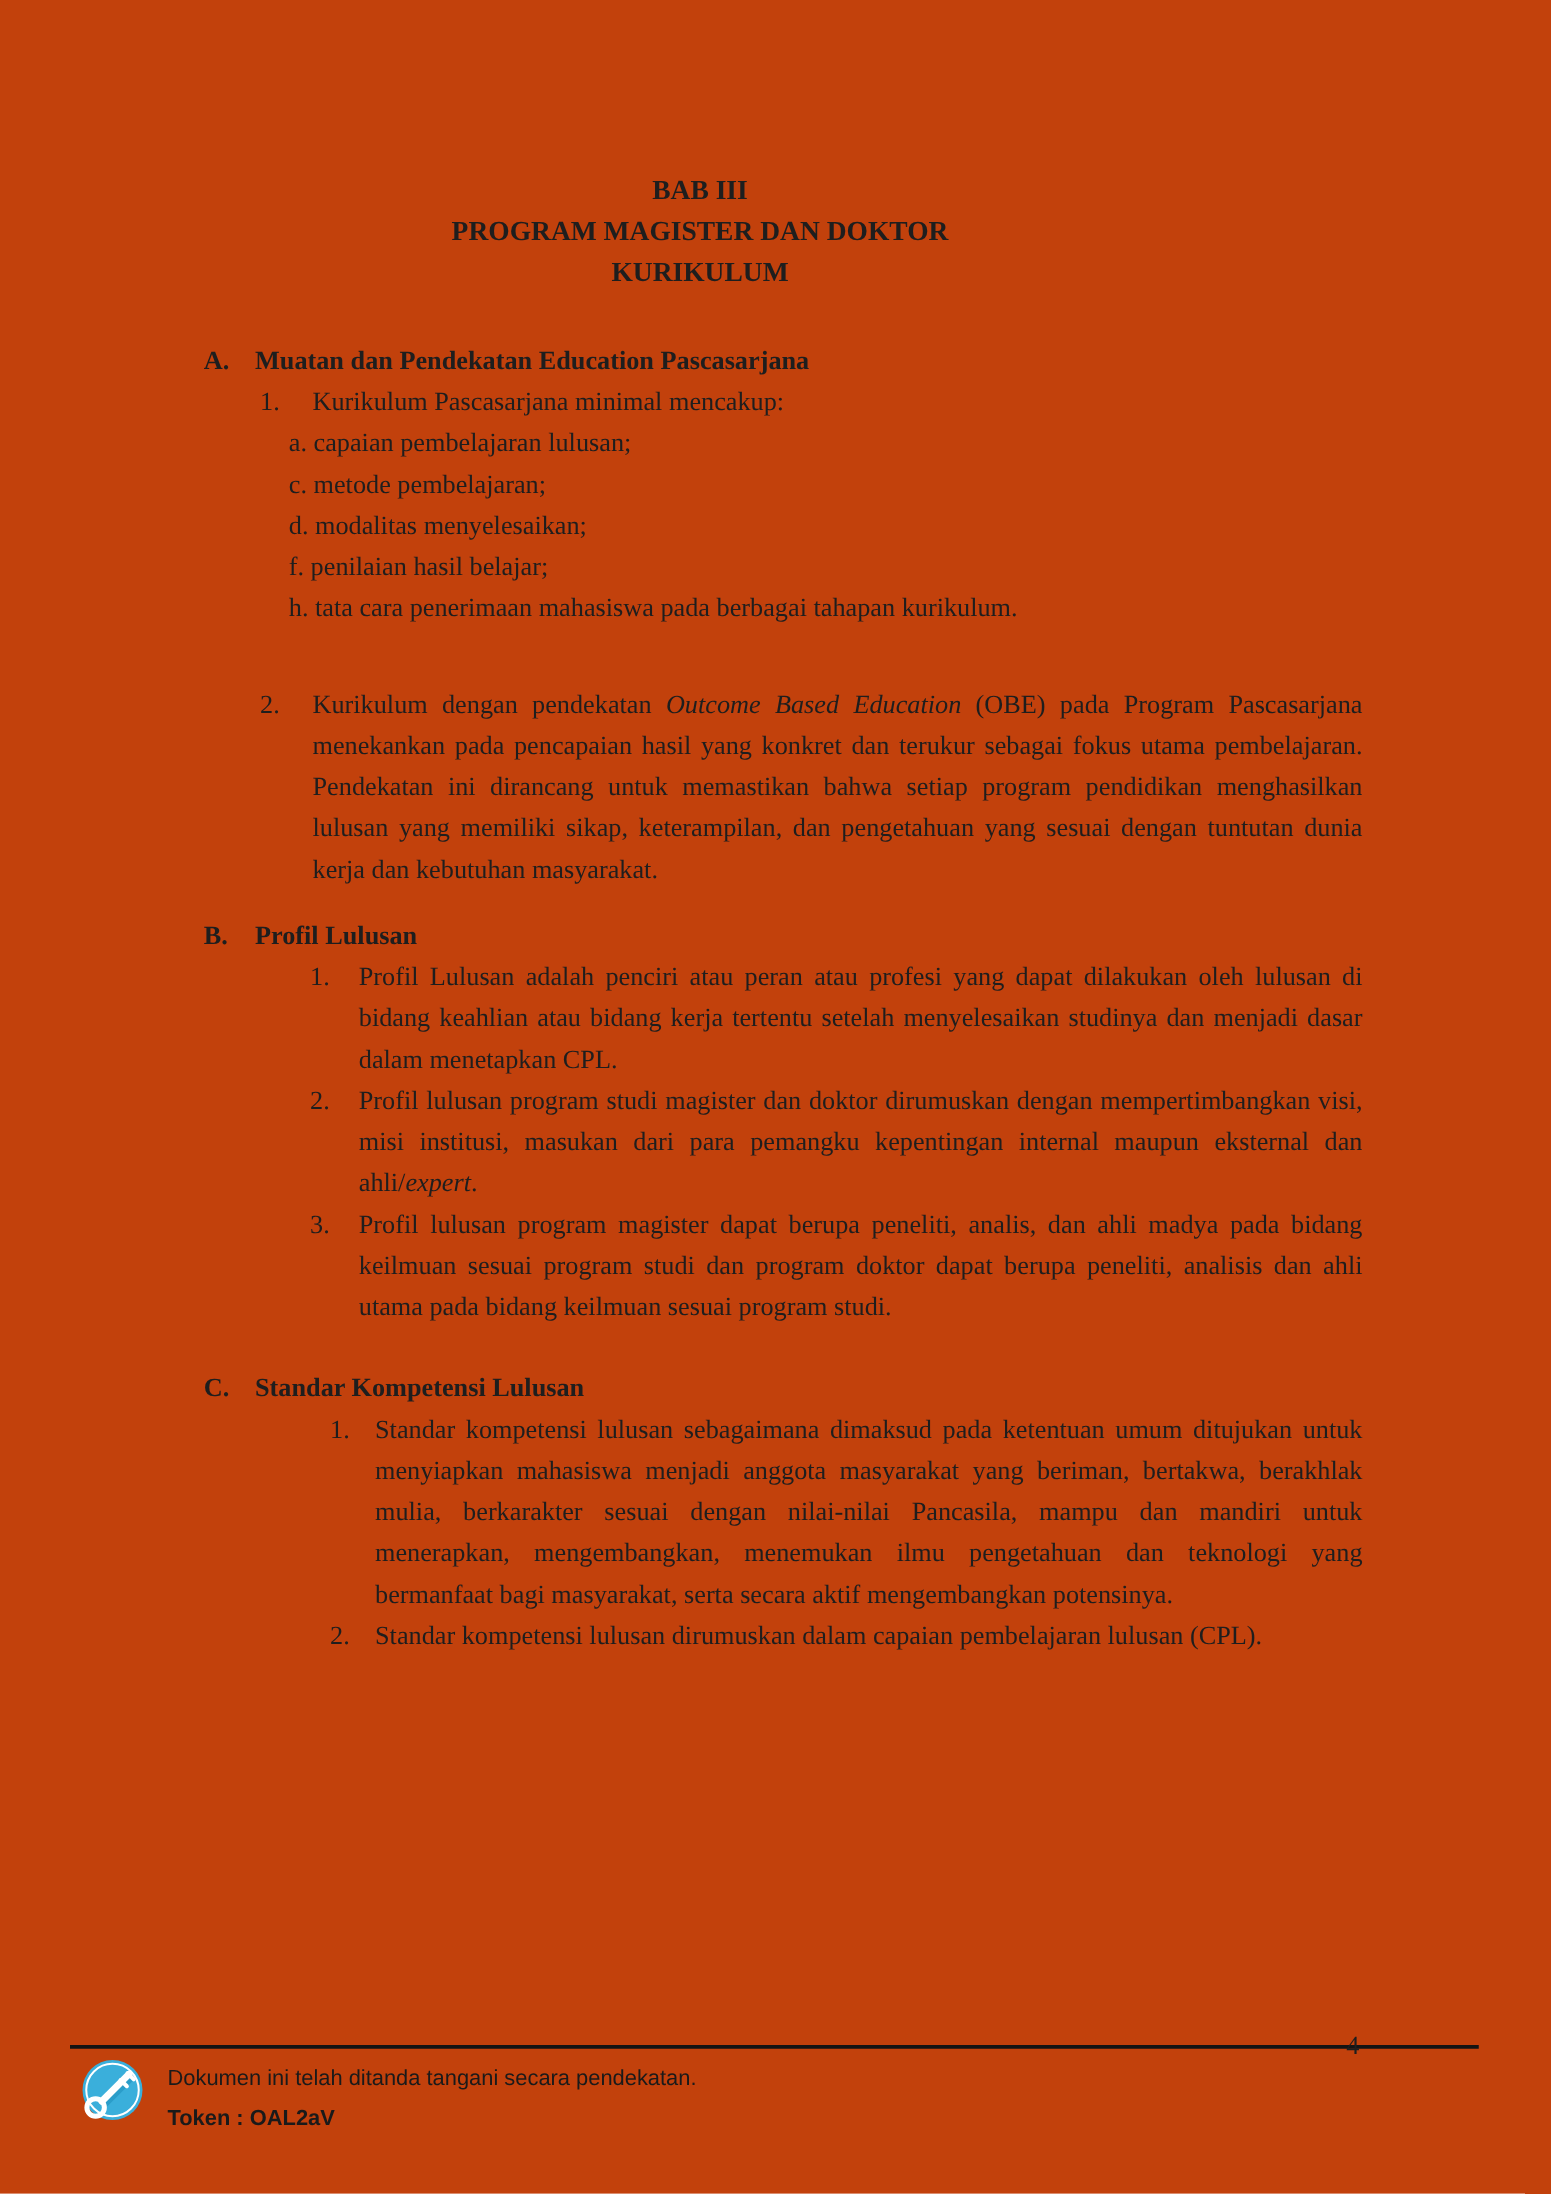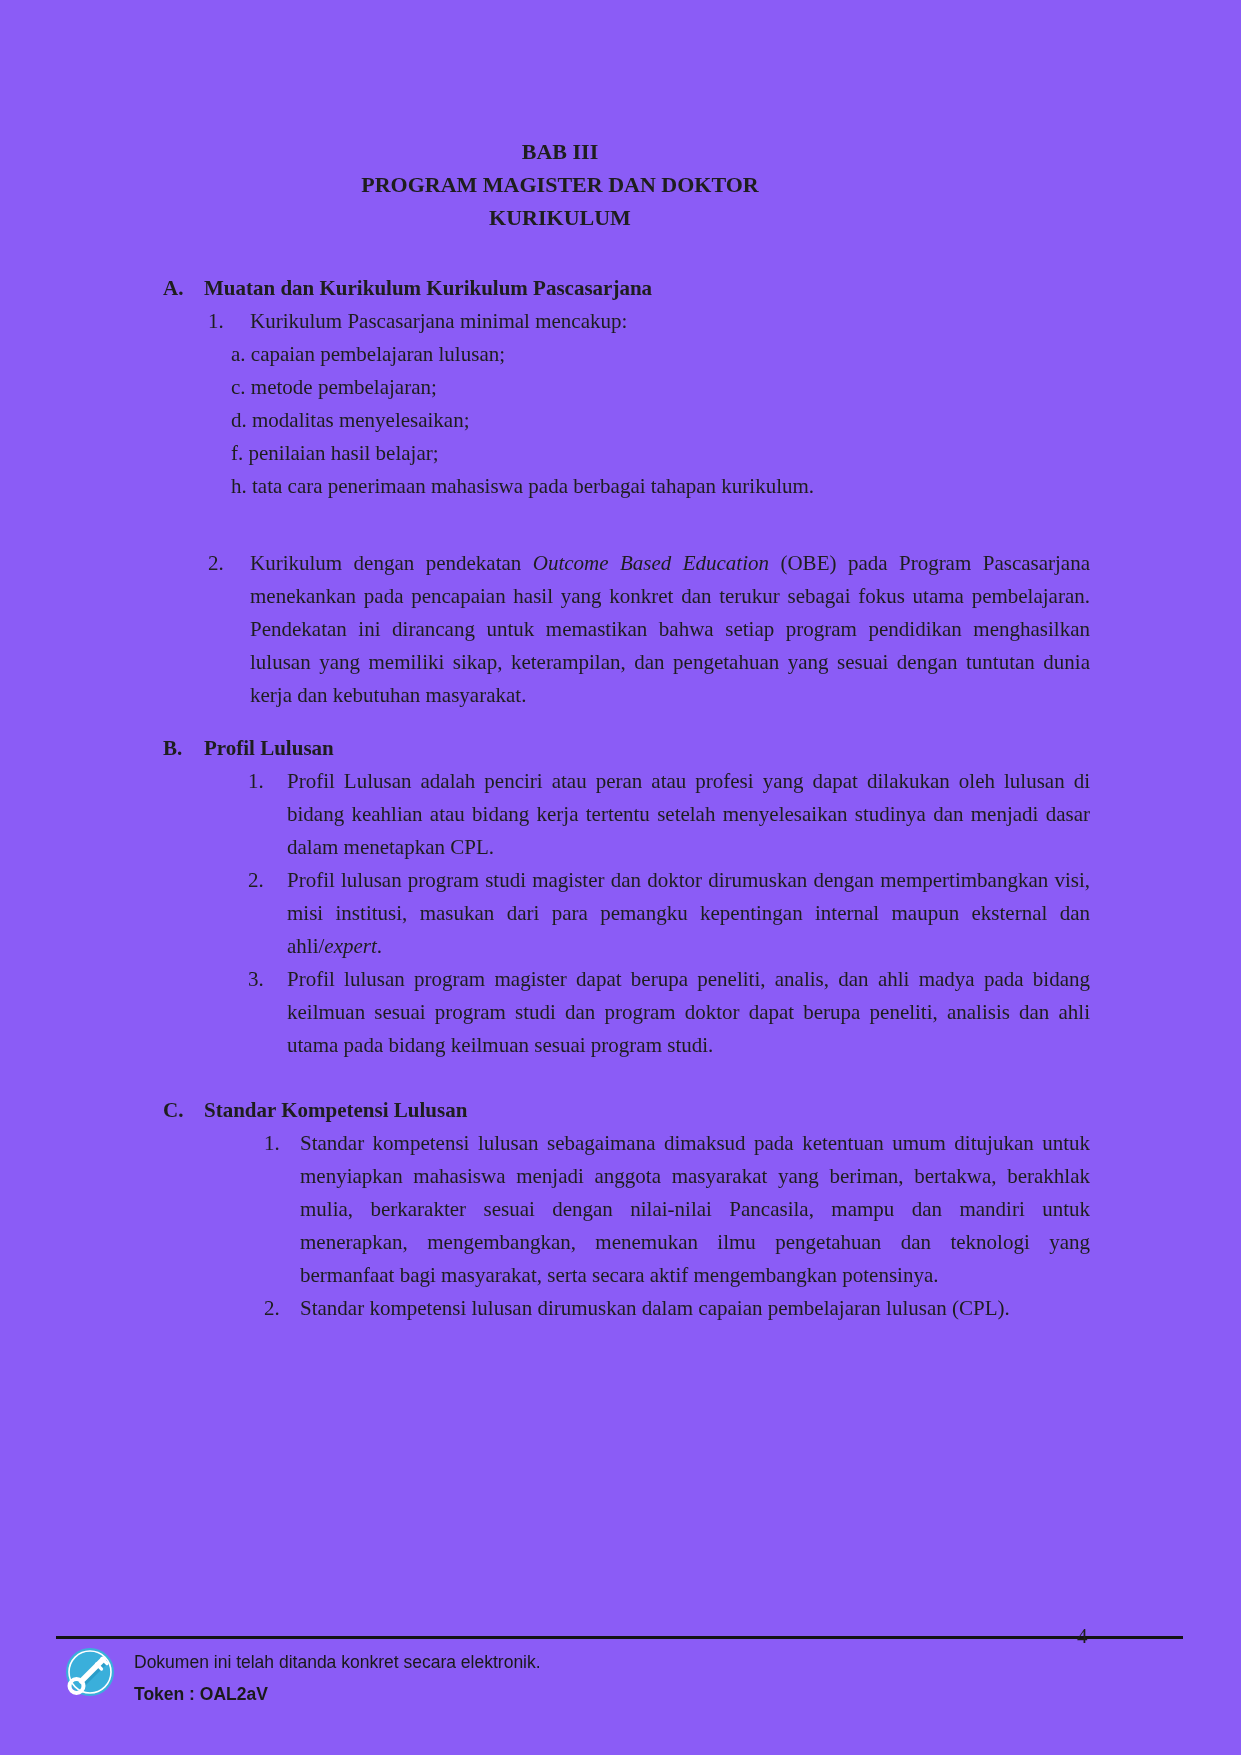--- a/index.html
+++ b/index.html
@@ -1,20 +1,20 @@
 <!DOCTYPE html>
 <html><head>
 <meta charset="utf-8">
 <style>
   html, body { margin: 0; padding: 0; background: #ffffff; }
   .page {
     position: relative;
     width: 1241px;
     height: 1755px;
-    background: #8b5cf6;
+    background: #c2410c;
     color: #1e1e1e;
     overflow: hidden;
     font-family: "Liberation Serif", serif;
   }
   .content {
     position: absolute;
     left: 163px;
     top: 135px;
     width: 927px;
     font-size: 21px;
@@ -87,21 +87,21 @@
   <div class="content">
 
     <div class="title-block">
       <div class="title-line">BAB III</div>
       <div class="title-line">PROGRAM MAGISTER DAN DOKTOR</div>
       <div class="title-line">KURIKULUM</div>
     </div>
 
     <div class="sec-heading sec-a">
       <span class="sec-label">A.</span>
-      <span class="sec-text">Muatan dan Kurikulum Kurikulum Pascasarjana</span>
+      <span class="sec-text">Muatan dan Pendekatan Education Pascasarjana</span>
     </div>
 
     <div class="num-item">
       <span class="num a-num">1.</span>
       <div class="item-body">Kurikulum Pascasarjana minimal mencakup:</div>
     </div>
 
     <div class="sub-list">
       <div class="sub-item">a. capaian pembelajaran lulusan;</div>
       <div class="sub-item">c. metode pembelajaran;</div>
@@ -165,17 +165,17 @@
         </g>
         <g stroke="#ffffff" fill="none" stroke-linecap="round">
           <circle cx="14.5" cy="41" r="7" stroke-width="4"></circle>
           <line x1="19.5" y1="36" x2="41" y2="14.5" stroke-width="5.5"></line>
           <line x1="34.5" y1="19" x2="39.5" y2="24" stroke-width="3.2"></line>
           <line x1="40" y1="13.5" x2="45" y2="18.5" stroke-width="3.2"></line>
         </g>
       </svg>
     </span>
     <div class="stamp-text">
-      <div class="stamp-note">Dokumen ini telah ditanda konkret secara elektronik.</div>
+      <div class="stamp-note">Dokumen ini telah ditanda tangani secara pendekatan.</div>
       <div class="stamp-token">Token : OAL2aV</div>
     </div>
   </div>
 </div>
 
 </body></html>

